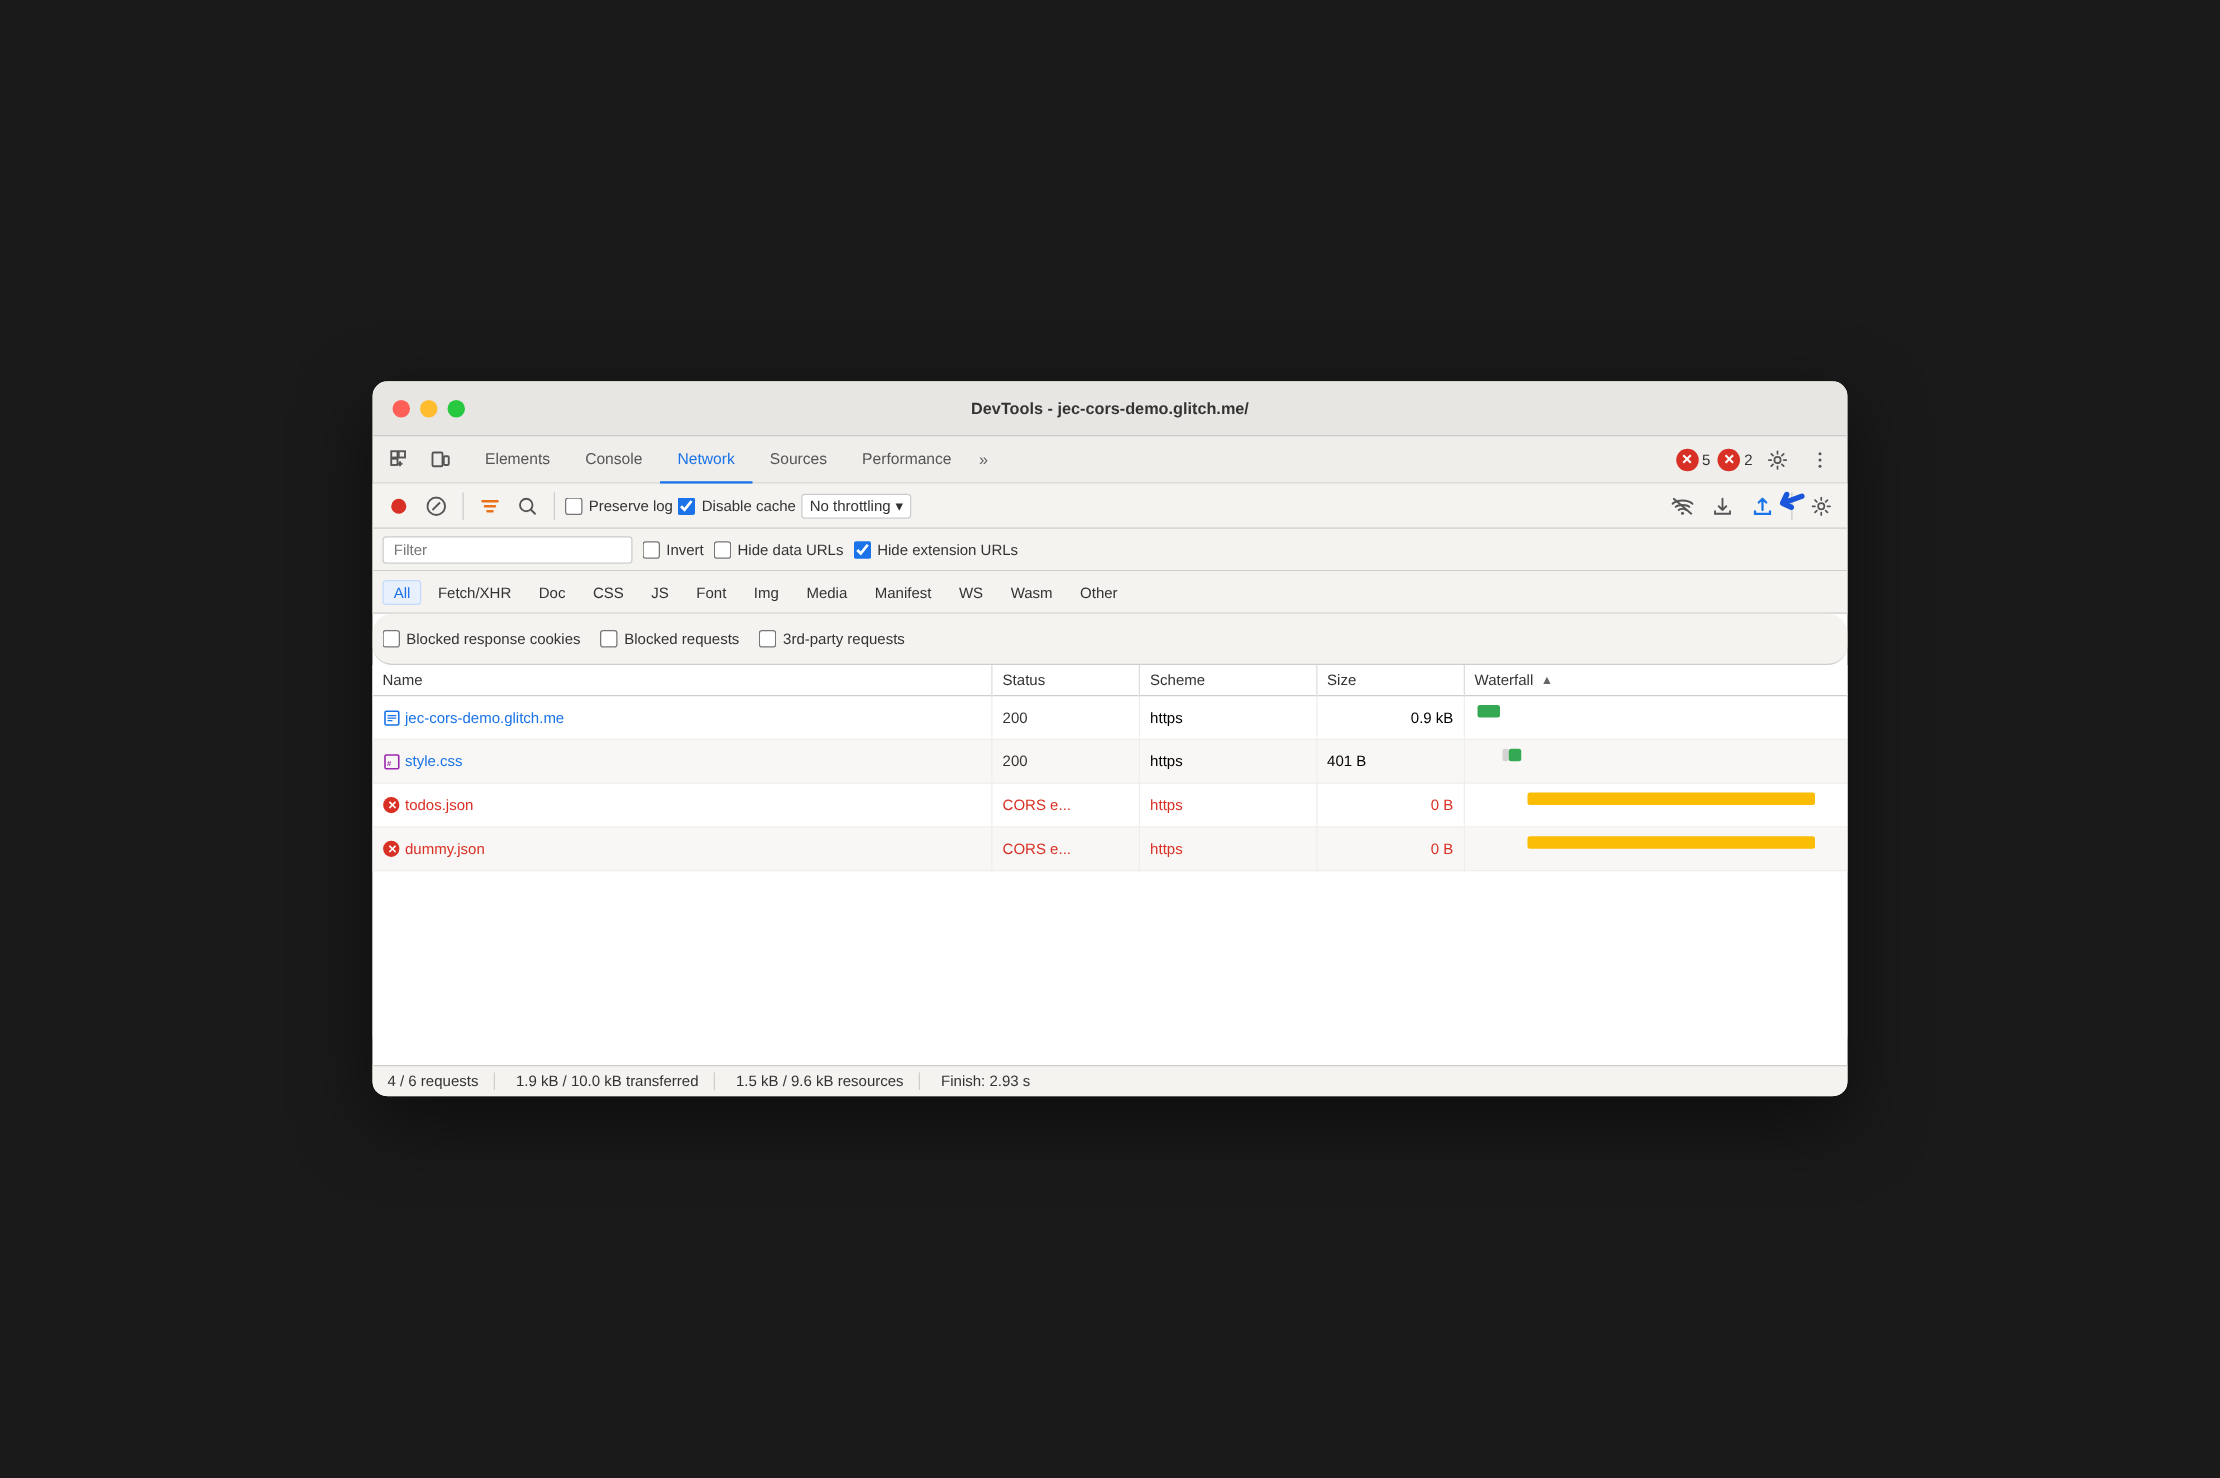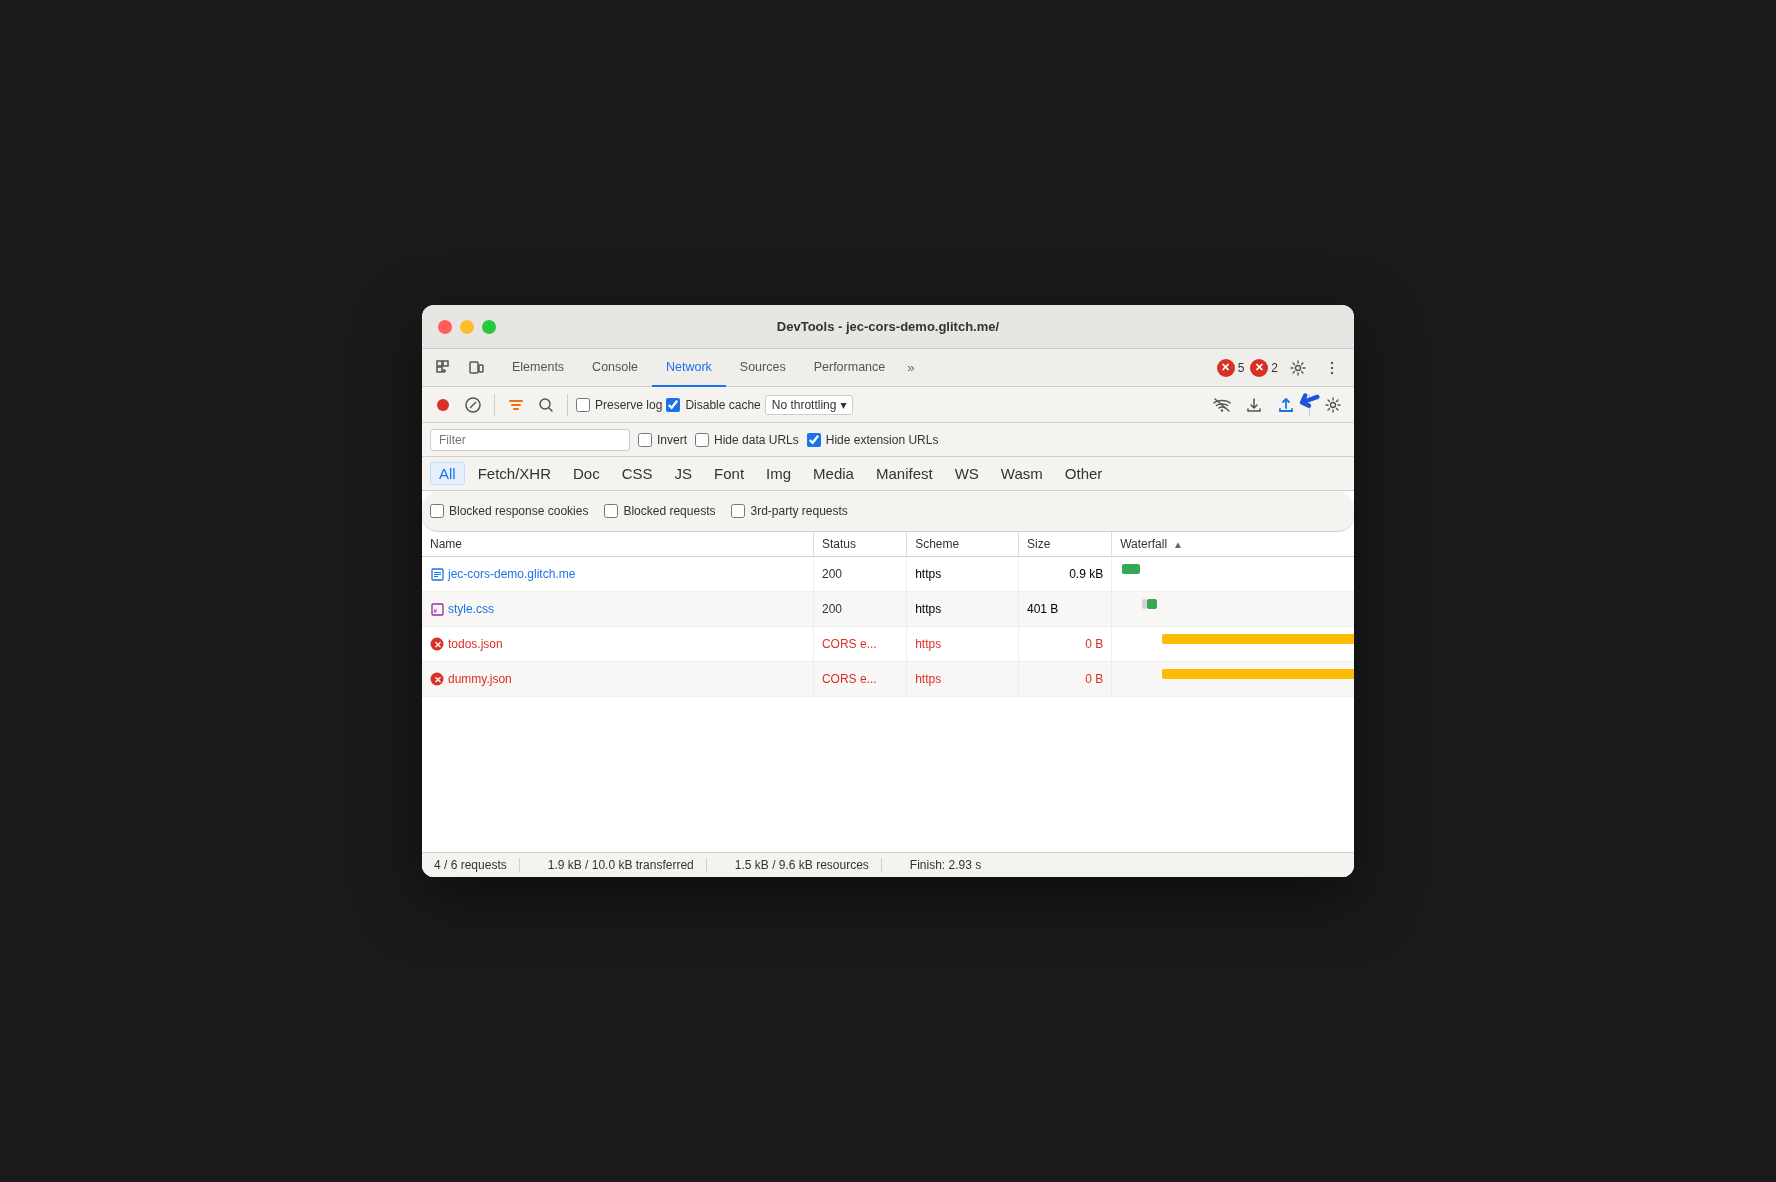--- a/index.html
+++ b/index.html
@@ -5,21 +5,21 @@
     * { box-sizing: border-box; margin: 0; padding: 0; }
     body {
       background: #1a1a1a;
       display: flex;
       justify-content: center;
       align-items: center;
       min-height: 100vh;
       font-family: -apple-system, BlinkMacSystemFont, 'Segoe UI', sans-serif;
     }
     .window {
-      width: 932px;
+      width: 1180px;
       background: #f0eeeb;
       border-radius: 12px;
       box-shadow: 0 20px 60px rgba(0,0,0,0.5);
       overflow: hidden;
     }
     .titlebar {
       background: #e8e6e3;
       padding: 14px 16px;
       display: flex;
       align-items: center;
@@ -221,21 +221,21 @@
       align-items: center;
       padding: 4px 8px;
       border-bottom: 1px solid #d0ceca;
       height: 34px;
       gap: 4px;
     }
     .type-btn {
       padding: 2px 8px;
       border: 1px solid transparent;
       border-radius: 3px;
-      font-size: 15px;
+      font-size: 12px;
       cursor: pointer;
       background: transparent;
       color: #333;
     }
     .type-btn.active {
       background: #e8f0fe;
       color: #1a73e8;
       border-color: #c5d8fd;
     }
     
@@ -319,21 +319,21 @@
     .bar-gray { background: #9e9e9e; }
     
     .status-bar {
       background: #f5f3f0;
       border-top: 1px solid #d0ceca;
       padding: 5px 12px;
       font-size: 12px;
       color: #333;
       display: flex;
       align-items: center;
-      gap: 16px;
+      gap: 5px;
     }
     .status-item {
       padding: 0 12px;
       border-right: 1px solid #d0ceca;
     }
     .status-item:first-child { padding-left: 0; }
     .status-item:last-child { border-right: none; }
     
     .sort-arrow { margin-left: 4px; color: #666; font-size: 10px; }
     .toolbar-area {

